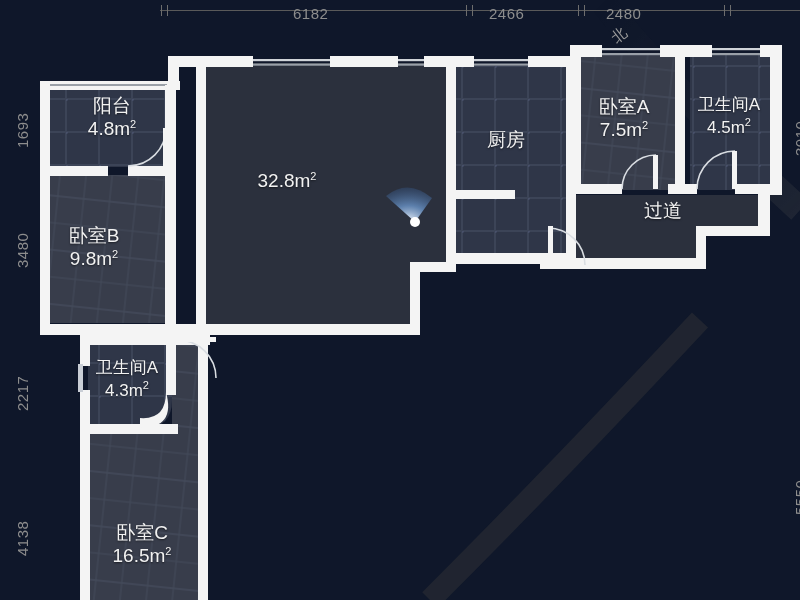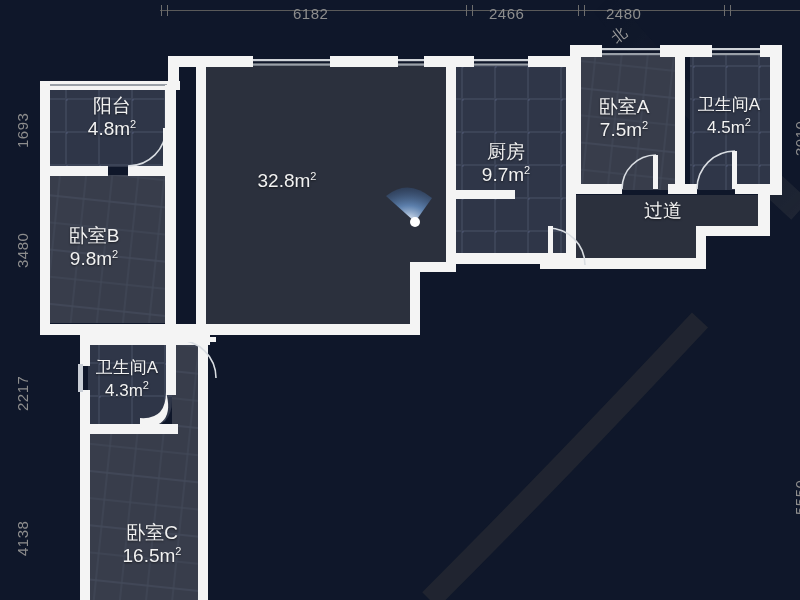--- a/index.html
+++ b/index.html
@@ -227,38 +227,37 @@
         <span class="nm">阳台</span>
         <span class="ar">4.8m<sup>2</sup></span>
       </div>
       <div class="roomlabel" style="left: 217px; top: 169px; width: 140px;">
         <span class="ar">32.8m<sup>2</sup></span>
       </div>
       <div class="roomlabel" style="left: 24px; top: 224px; width: 140px;">
         <span class="nm">卧室B</span>
         <span class="ar">9.8m<sup>2</sup></span>
       </div>
-      <div class="roomlabel" style="left: 436px; top: 140px; width: 140px;">
+      <div class="roomlabel" style="left: 436px; top: 128px; width: 140px;">
         <span class="nm">厨房</span>
-        <span class="ar">9.7m<sup>2</sup></span>
       </div>
       <div class="roomlabel" style="left: 554px; top: 95px; width: 140px;">
         <span class="nm">卧室A</span>
         <span class="ar">7.5m<sup>2</sup></span>
       </div>
       <div class="roomlabel small" style="left: 659px; top: 95px; width: 140px;">
         <span class="nm">卫生间A</span>
         <span class="ar">4.5m<sup>2</sup></span>
       </div>
       <div class="roomlabel" style="left: 593px; top: 199px; width: 140px;">
         <span class="nm">过道</span>
       </div>
       <div class="roomlabel small" style="left: 57px; top: 358px; width: 140px;">
         <span class="nm">卫生间A</span>
         <span class="ar">4.3m<sup>2</sup></span>
       </div>
-      <div class="roomlabel" style="left: 82px; top: 521px; width: 140px;">
+      <div class="roomlabel" style="left: 72px; top: 521px; width: 140px;">
         <span class="nm">卧室C</span>
         <span class="ar">16.5m<sup>2</sup></span>
       </div>
     </div>
 
 </div>
 
 </body></html>

